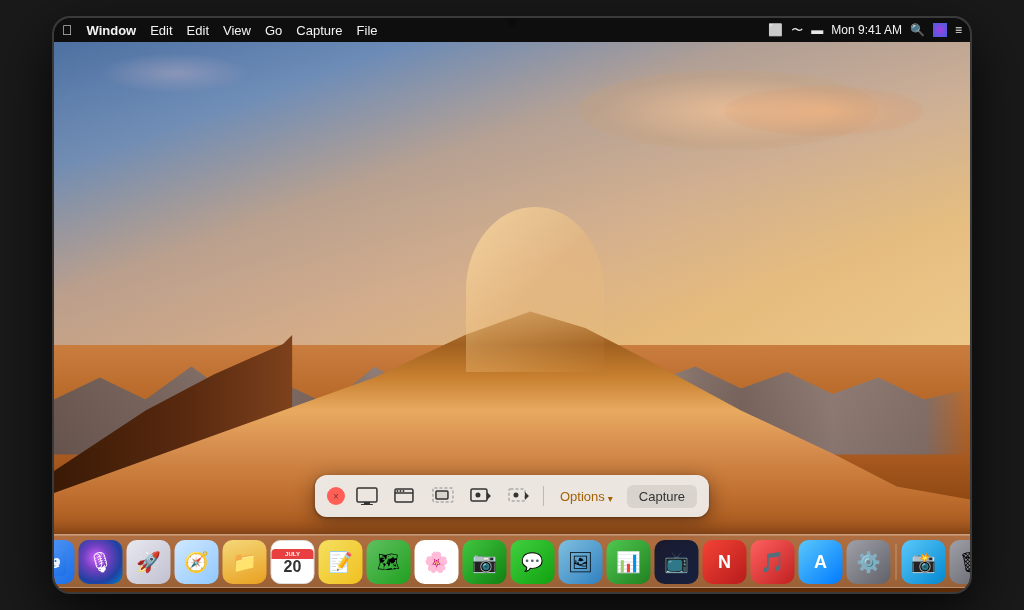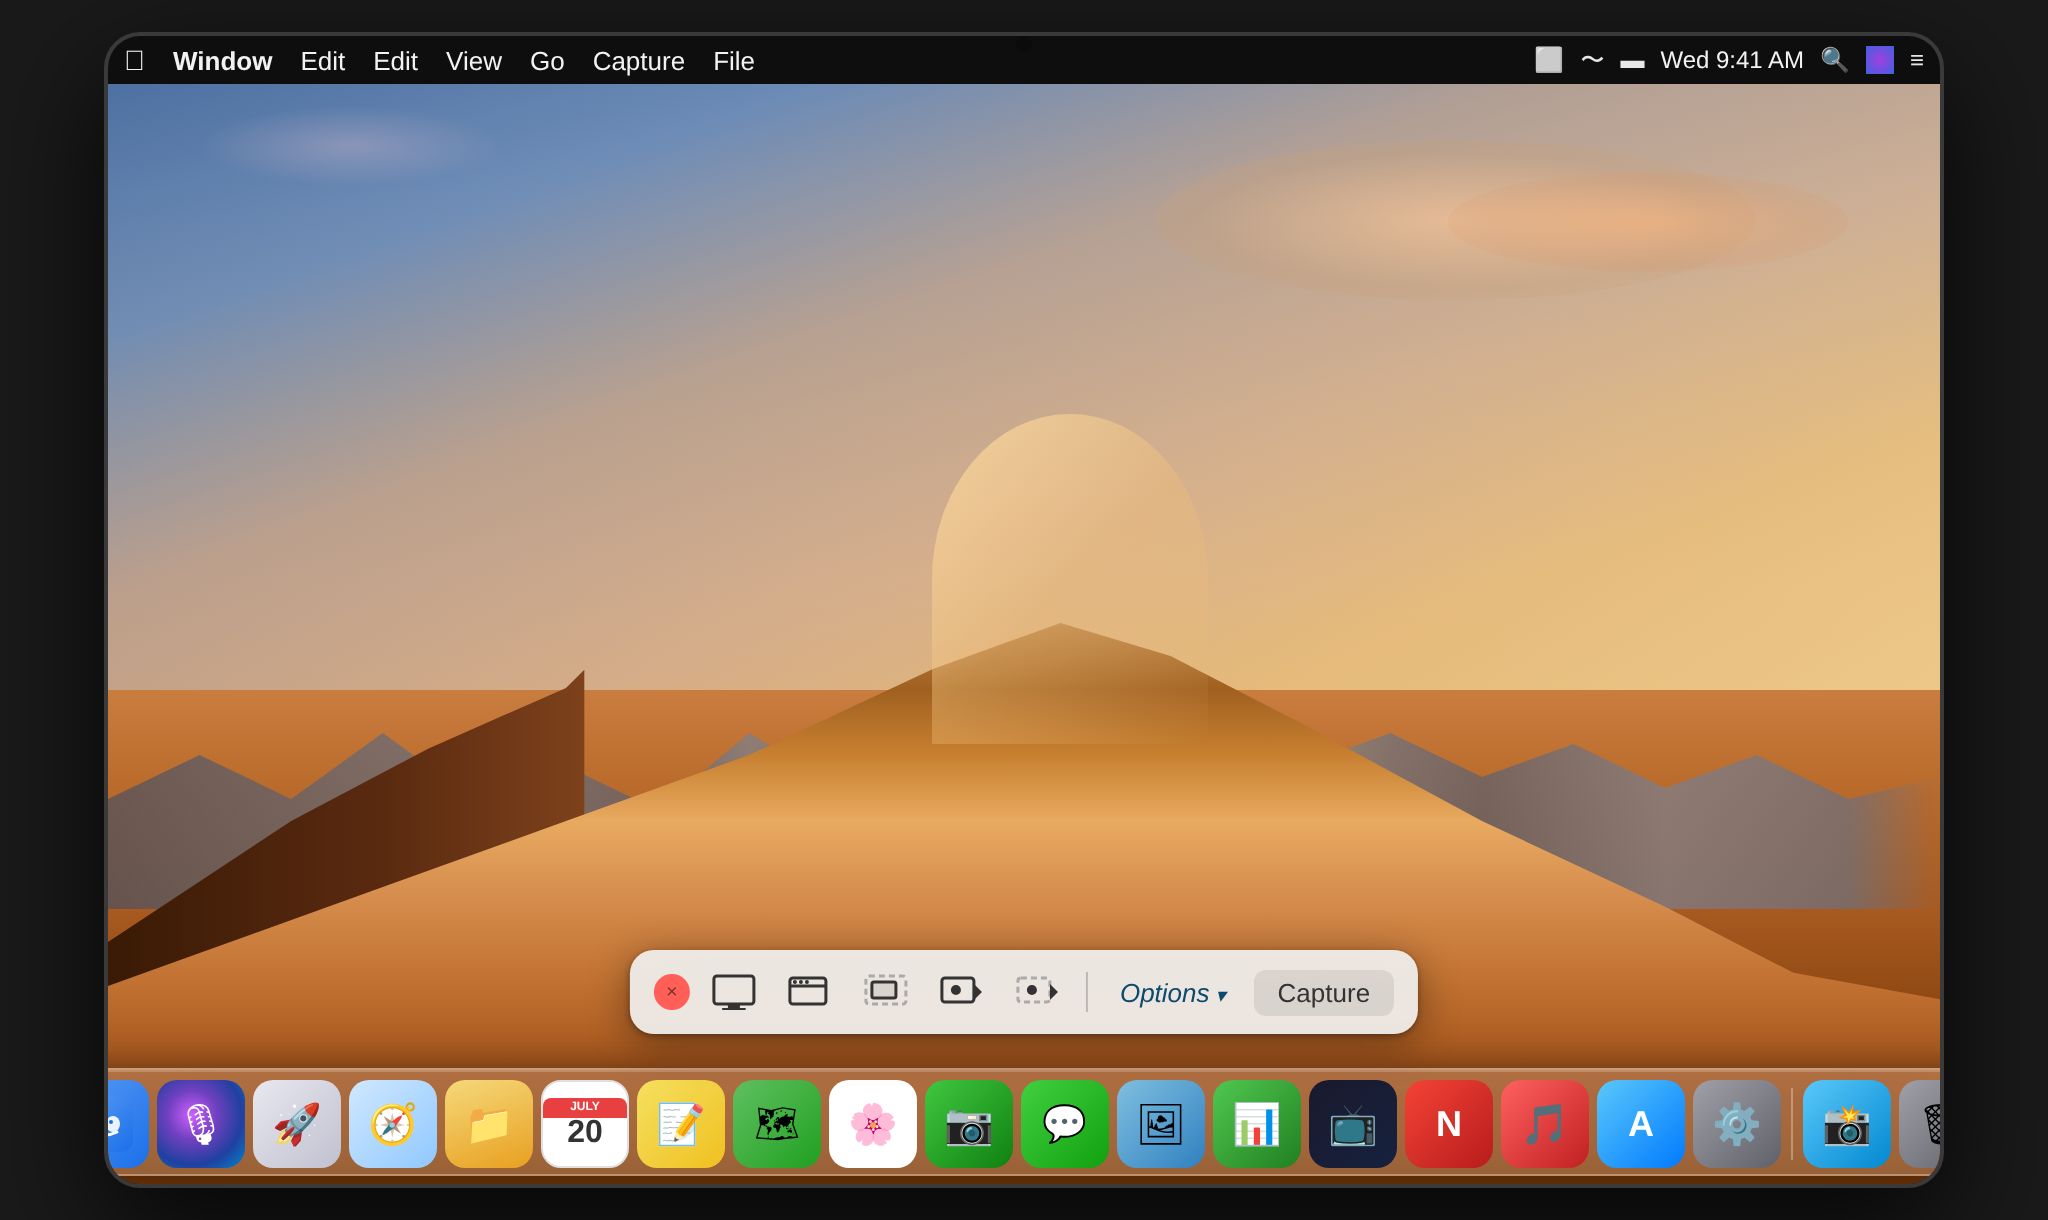--- a/index.html
+++ b/index.html
@@ -324,25 +324,24 @@
       flex-shrink: 0;
     }
 
     .toolbar-options-btn {
       display: flex;
       align-items: flex-end;
       gap: 3px;
       padding: 4px 8px;
       border-radius: 6px;
       cursor: pointer;
-      color: #0c4a6e;
+      color: #a16207;
       font-size: 13px;
       background: transparent;
       border: none;
-      font-style: italic;
     }
 
     .toolbar-capture-btn {
       padding: 4px 12px;
       border-radius: 6px;
       background: rgba(0,0,0,0.08);
       cursor: pointer;
       color: #333;
       font-size: 13px;
       font-weight: 500;
@@ -417,21 +416,21 @@
         <span class="menubar-item">Capture</span>
         <span class="menubar-item">File</span>
       </div>
       <div class="menubar-right">
 
         <span class="status-icon" style="font-size:12px;">⬜</span>
 
         <span class="status-icon" style="font-size:12px;">〜</span>
 
         <span class="status-icon" style="font-size:12px;">▬</span>
-        <span class="menubar-item" style="font-size:12px;">Wed 9:41 AM</span>
+        <span class="menubar-item" style="font-size:12px;">Mon 9:41 AM</span>
 
         <span class="status-icon" style="font-size:12px;">🔍</span>
 
         <span class="status-icon" style="font-size:12px; display:inline-block; width:14px; height:14px; background: radial-gradient(circle, #a040e0, #4060e0); border-radius:50;"></span>
 
         <span class="status-icon" style="font-size:12px;">≡</span>
       </div>
     </div>
 
     <div class="desktop">

